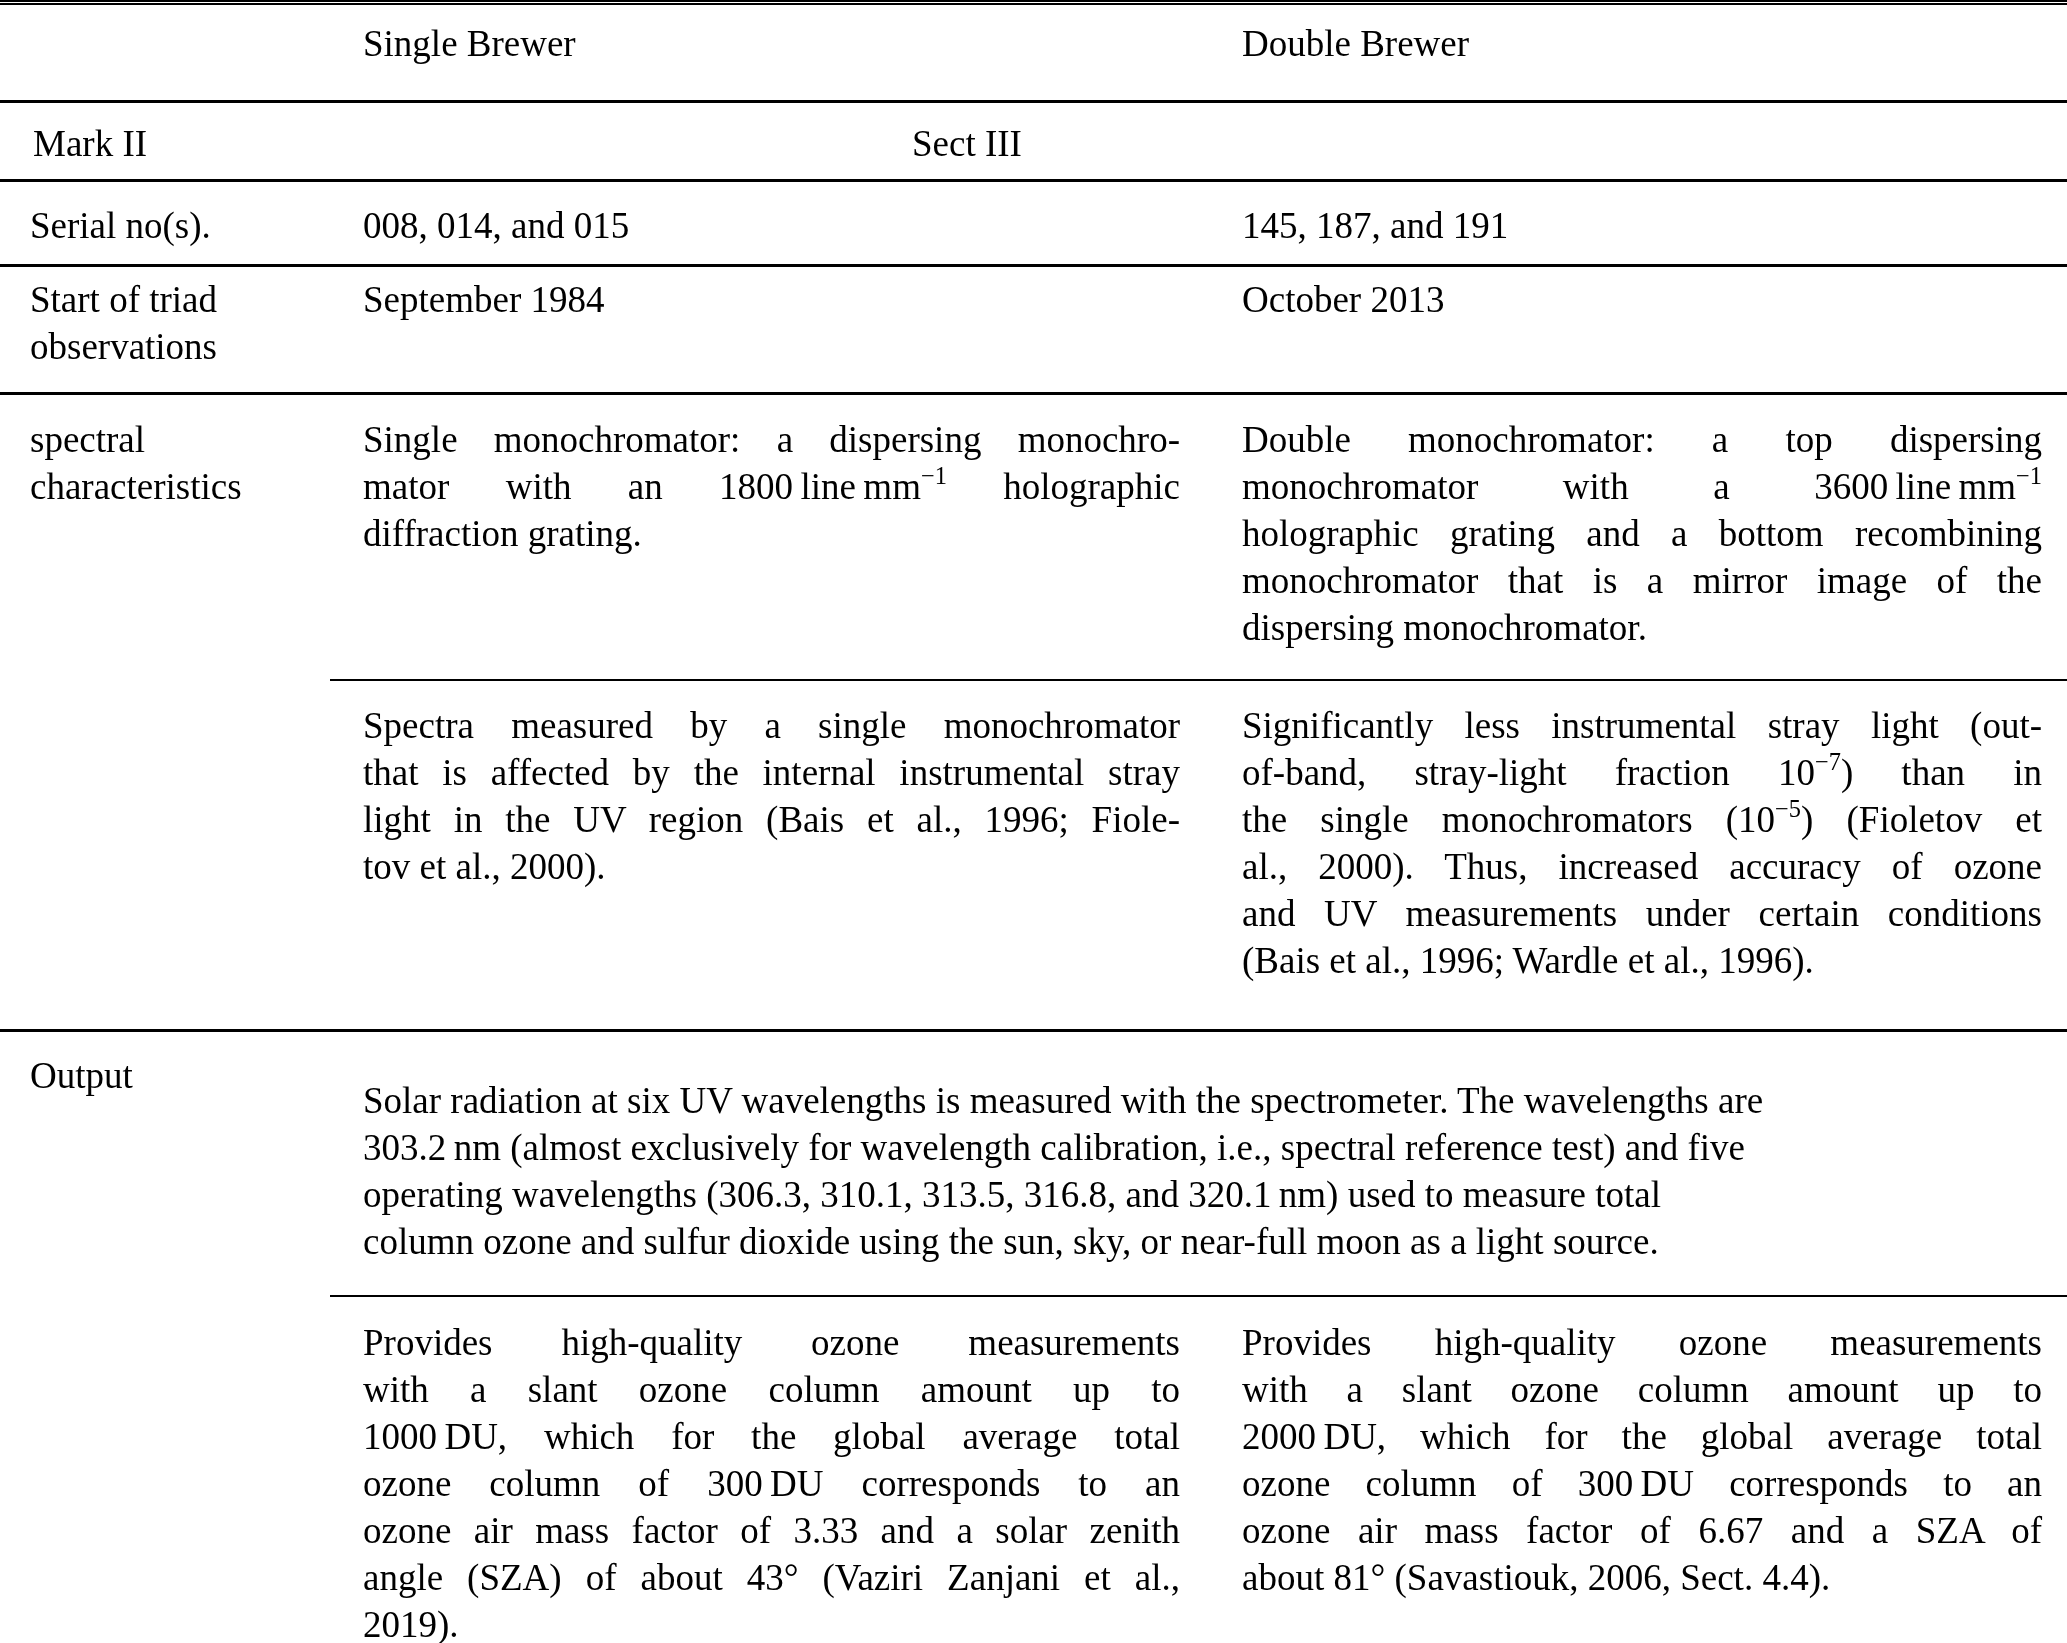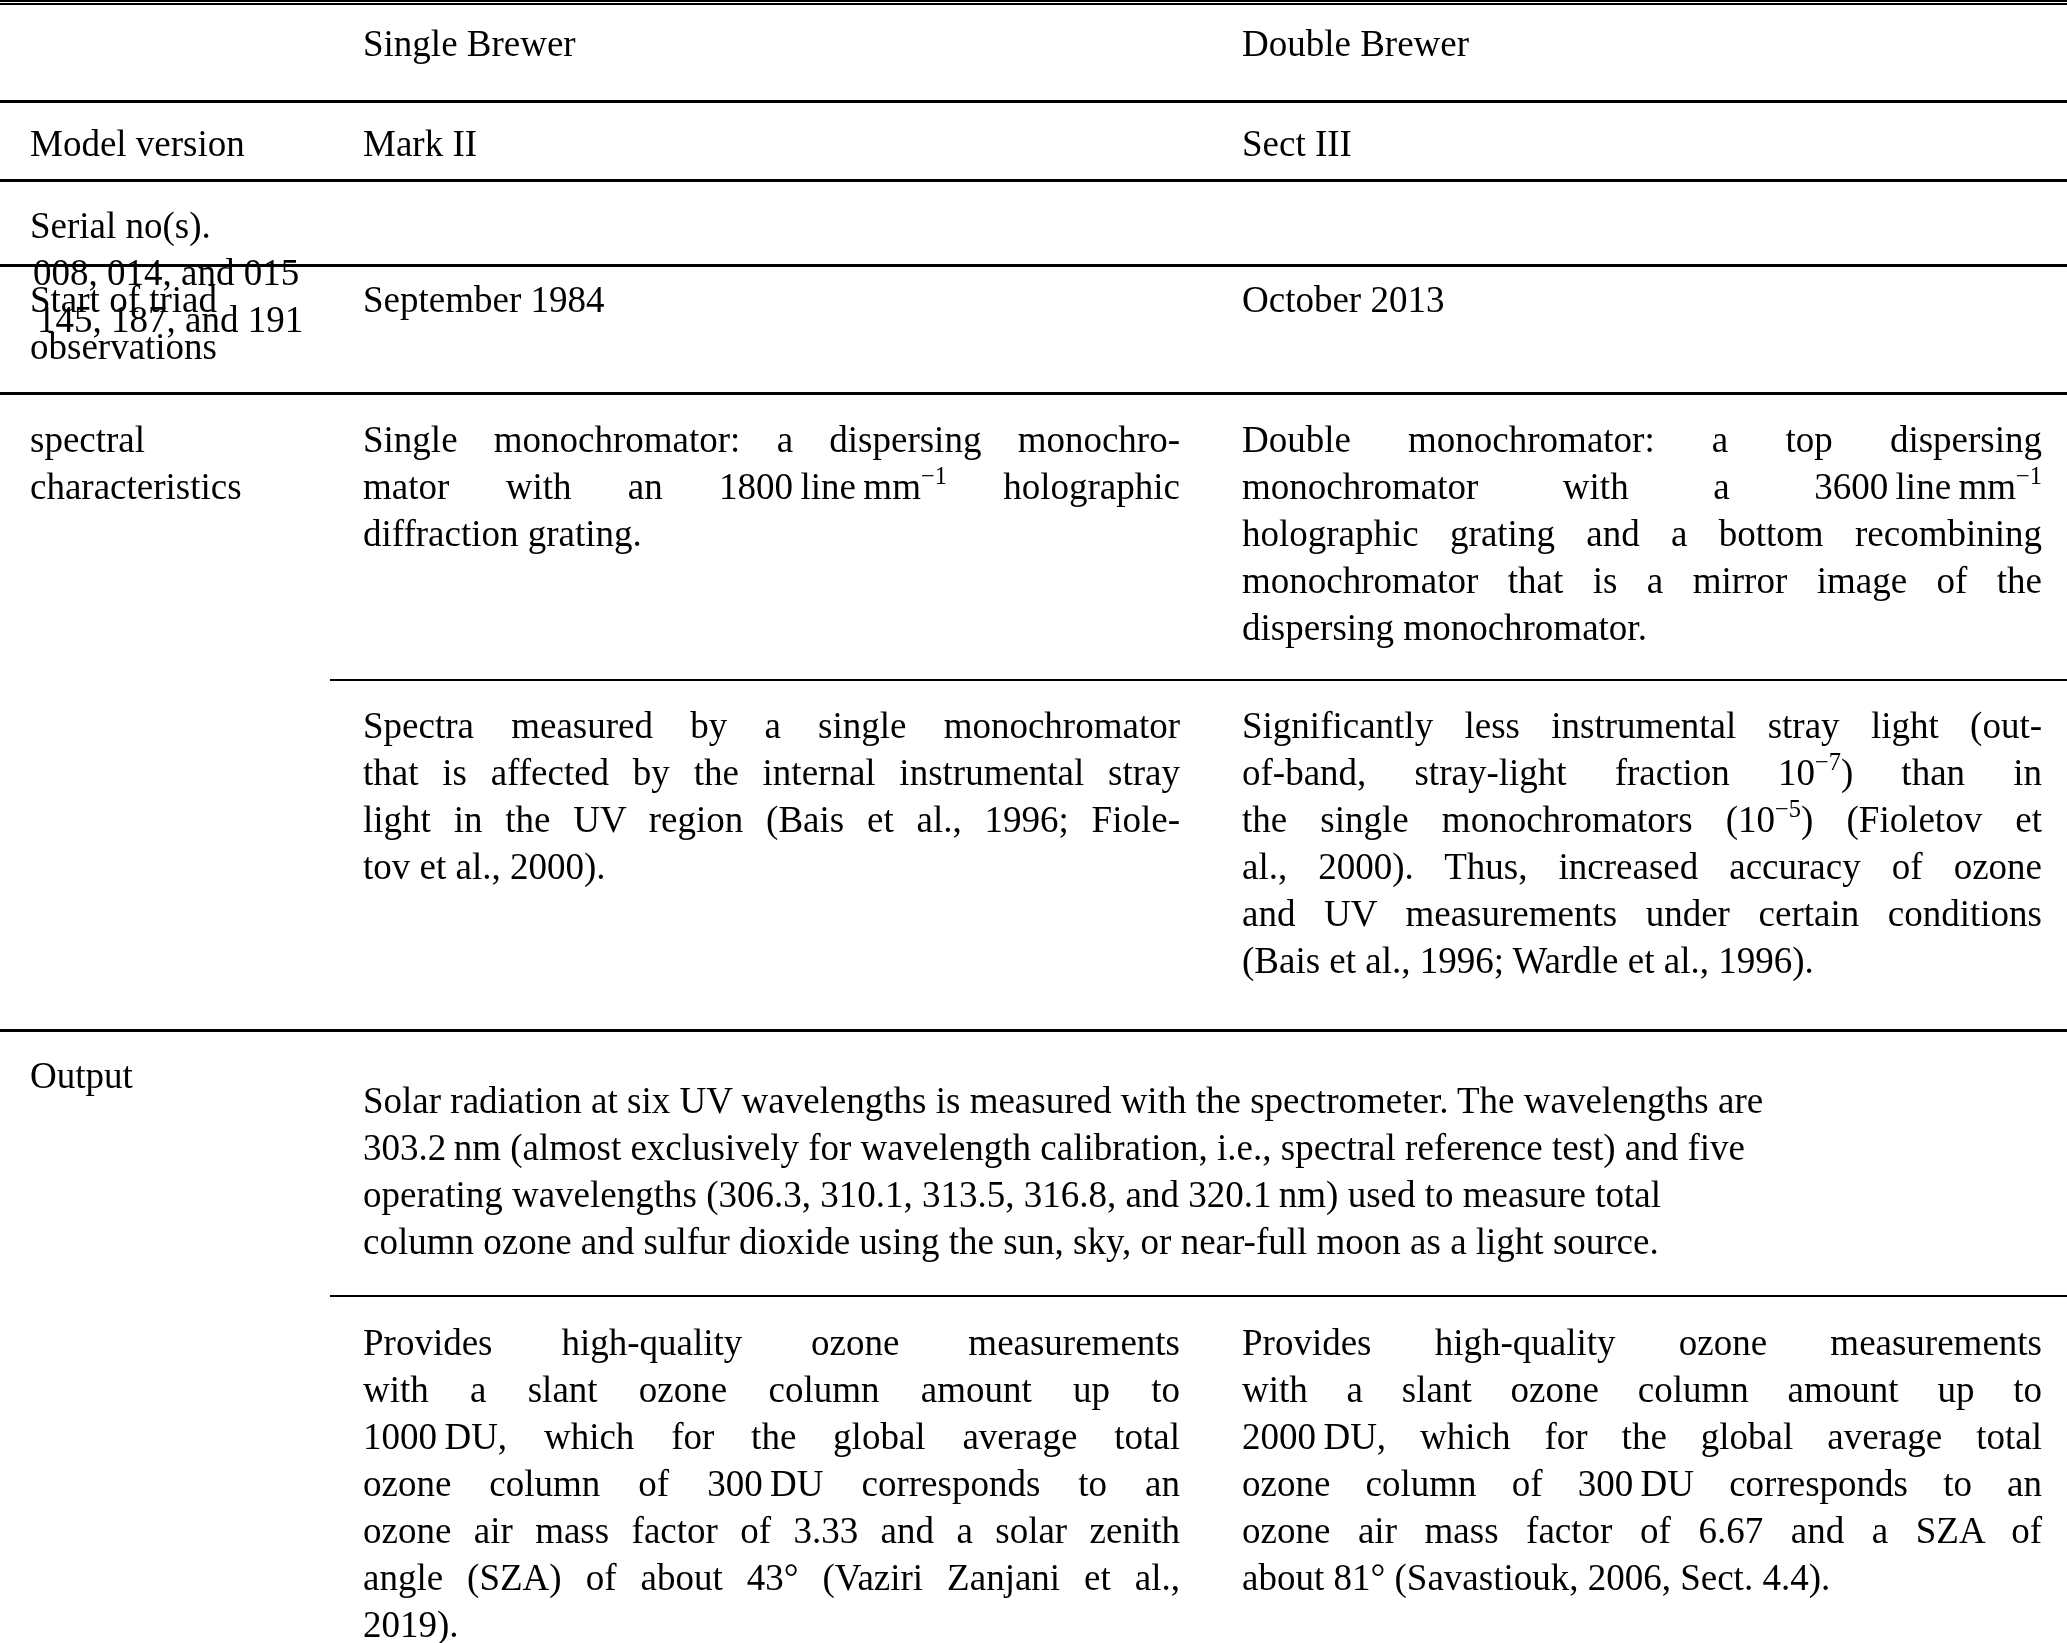--- a/index.html
+++ b/index.html
@@ -25,21 +25,21 @@
 
   
   .row { display:flex; align-items:flex-start; box-sizing:border-box; }
   .c1 { flex:none; width:330px; box-sizing:border-box; padding-left:30px; }
   .c2 { flex:none; width:875px; box-sizing:border-box; padding-left:33px; padding-right:25px; }
   .c3 { flex:1 1 auto; box-sizing:border-box; padding-left:37px; padding-right:25px; }
   .cspan { flex:1 1 auto; box-sizing:border-box; padding-left:33px; padding-right:25px;margin-top:25px; }
 
   .r-header  { height:95px;  padding-top:15px; }
   .r-model   { height:76px;  padding-top:17px; }
-  .r-serial  { height:82px;  padding-top:20px;flex-direction:column; }
+  .r-serial  { height:82px;  padding-top:20px; }
   .r-triad   { height:125px; padding-top:9px; }
   .r-opt1    { height:284px; padding-top:21px; }
   .r-opt2    { height:348px; padding-top:21px; }
   .r-outspan { height:263px; padding-top:20px; }
   .r-outsub  { height:387px; padding-top:22px; }
 
   
   .just .tline { text-align:justify; text-align-last:justify; }
   .just .tline:last-child { text-align-last:left; }
 
@@ -60,21 +60,20 @@
 
   <div class="row r-header">
     <div class="c1"></div>
     <div class="c2">Single Brewer</div>
     <div class="c3">Double Brewer</div>
   </div>
 
   <div class="rule"></div>
 
   <div class="row r-model">
-    <div class="c1">Model version</div>
     <div class="c2">Mark II</div>
     <div class="c3">Sect III</div>
   </div>
 
   <div class="rule"></div>
 
   <div class="row r-serial">
     <div class="c1">Serial no(s).</div>
     <div class="c2">008, 014, and 015</div>
     <div class="c3">145, 187, and 191</div>

